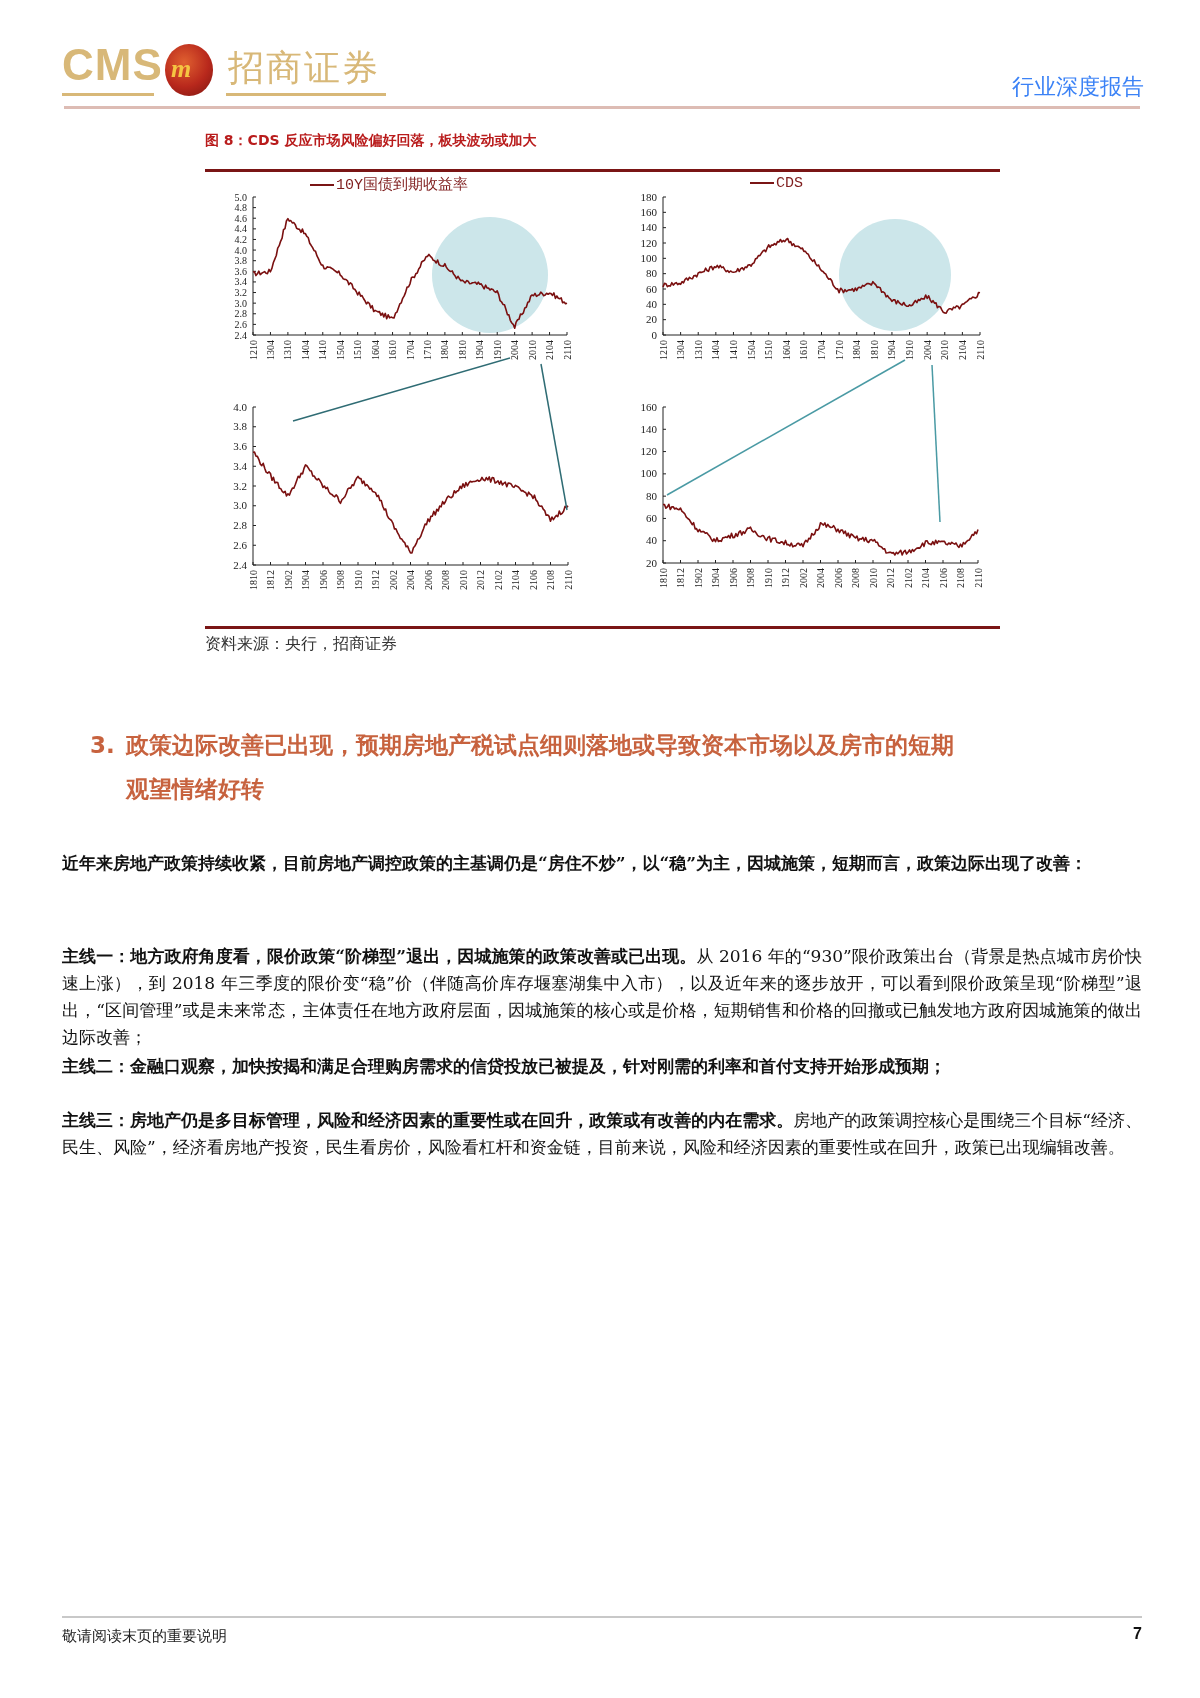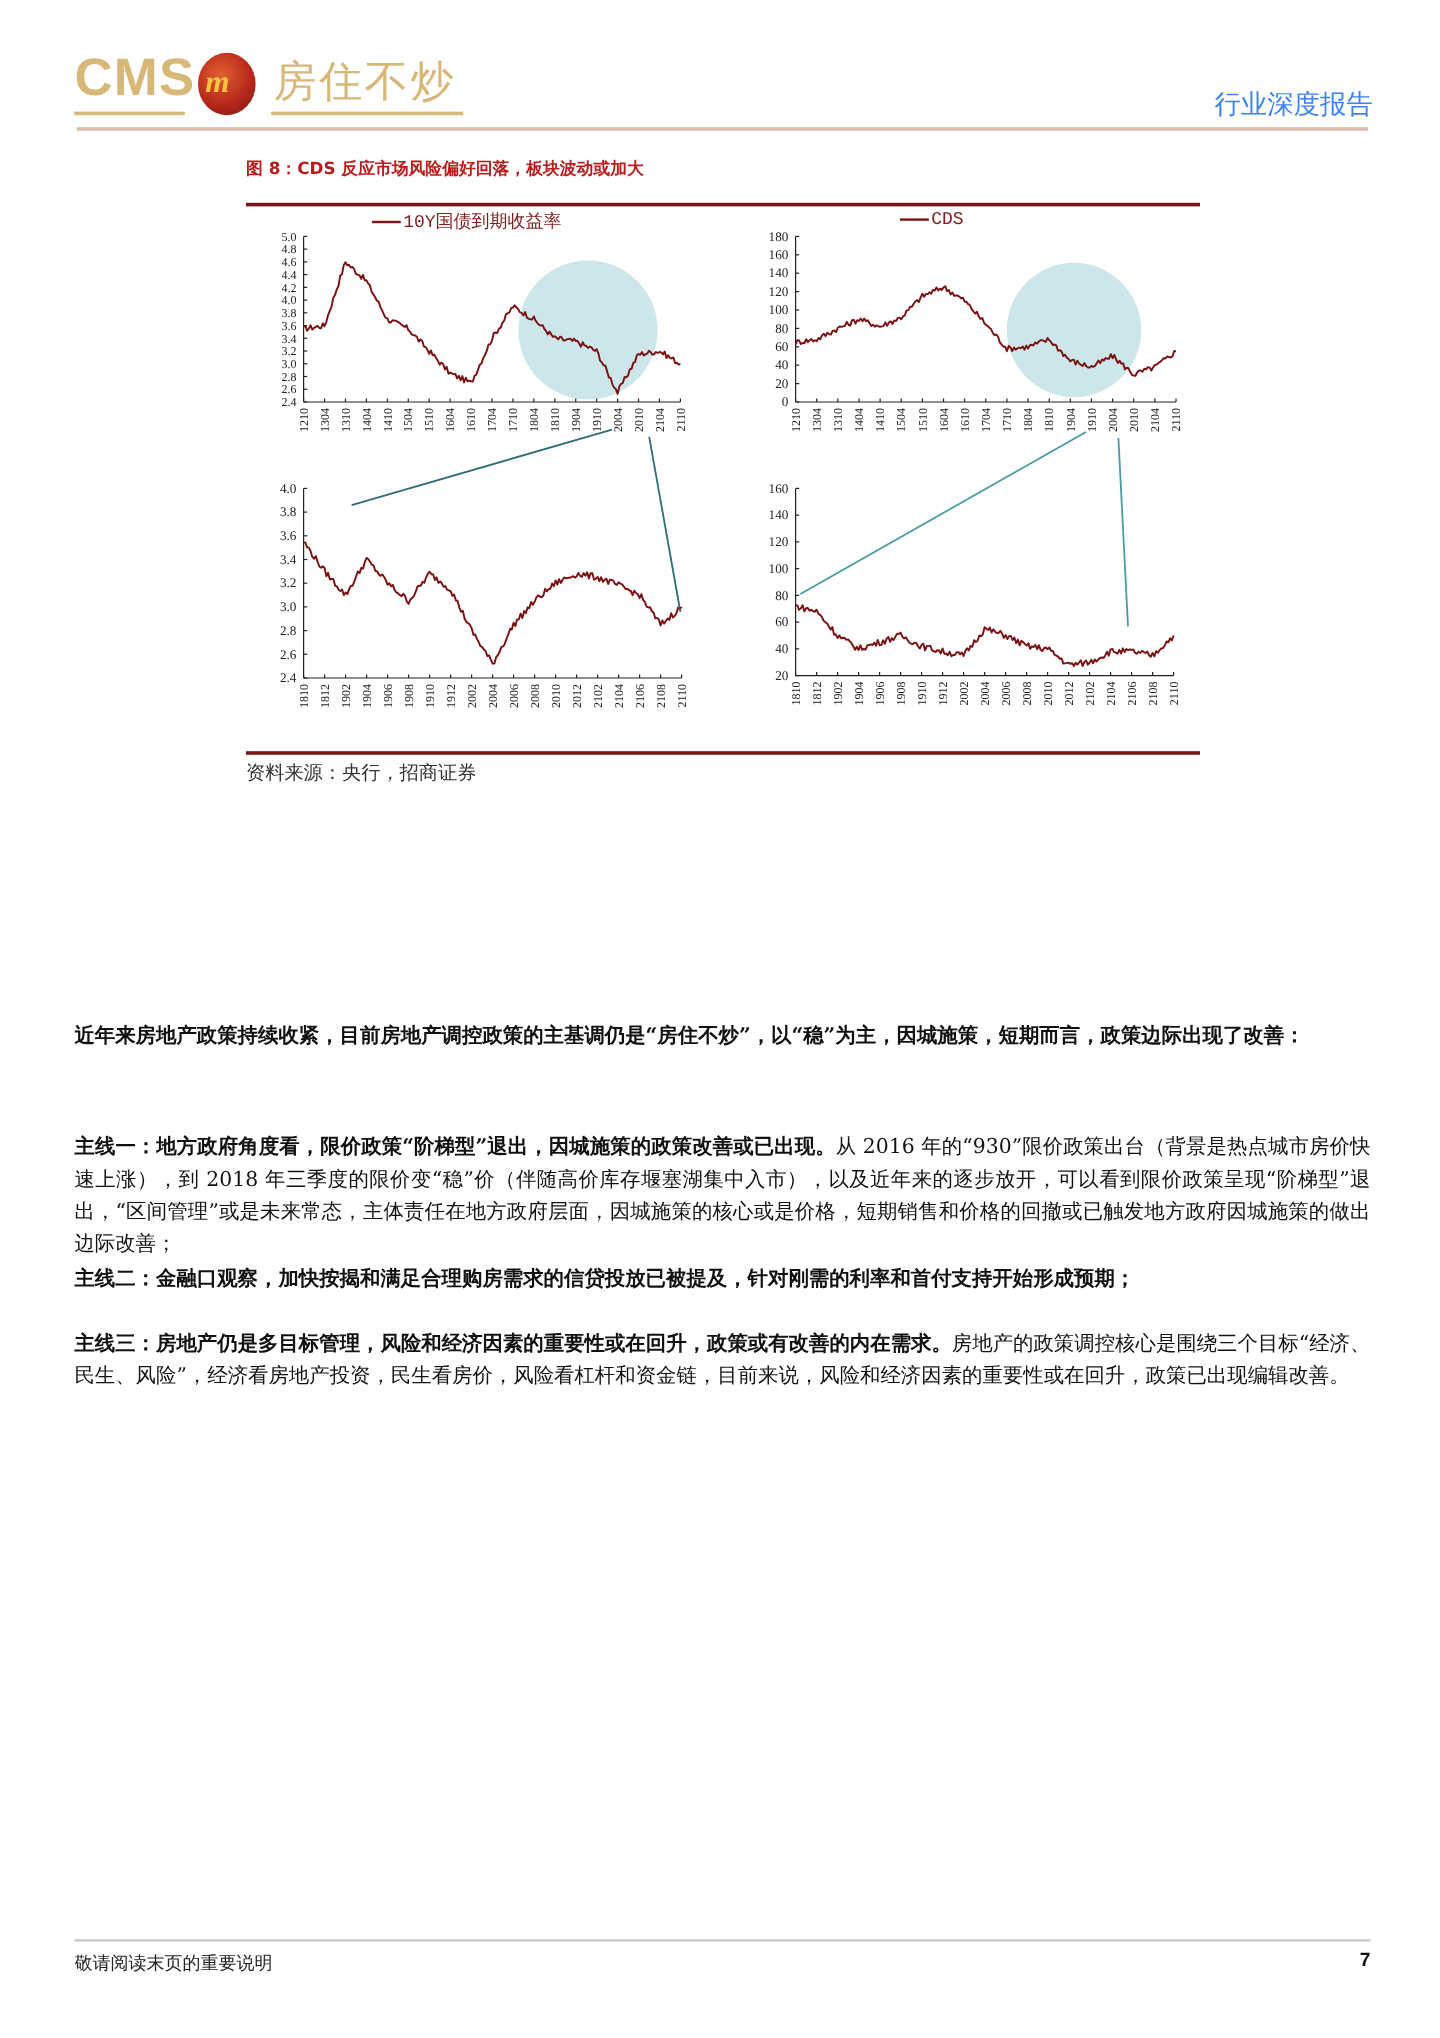--- a/index.html
+++ b/index.html
@@ -39,21 +39,21 @@
   .footer-note { left:62px; top:1627px; font-size:15px; color:#222; }
   .footer-page { right:58px; top:1625px; font-family:"Liberation Sans", sans-serif; font-weight:bold; font-size:16px; color:#111; }
 </style>
 </head>
 <body>
 
 <div class="abs logo-cms">CMS</div>
 <div class="abs logo-badge">
     <span>m</span>
   </div>
-<div class="abs logo-cn">房住不炒</div>
+<div class="abs logo-cn">招商证券</div>
 <div class="abs logo-under1"></div>
 <div class="abs logo-under2"></div>
 <div class="abs header-tag">行业深度报告</div>
 <div class="abs header-rule"></div>
 
 <div class="abs fig-title">图 8：CDS 反应市场风险偏好回落，板块波动或加大</div>
 <div class="abs fig-rule-top"></div>
 
 <div class="chart" style="left:205px; top:175px; width:400px; height:205px;">
   <div class="legend" style="left:105px; top:0px;"><span class="swatch"></span><span>10Y国债到期收益率</span></div>
@@ -329,20 +329,22 @@
   <line x1="293" y1="421" x2="510" y2="358" stroke="#2f6c74" stroke-width="1.5"></line>
   <line x1="541" y1="364" x2="567" y2="510" stroke="#2f6c74" stroke-width="1.5"></line>
   <line x1="667" y1="495" x2="905" y2="360" stroke="#4a9aa4" stroke-width="1.5"></line>
   <line x1="932" y1="365" x2="940" y2="522" stroke="#4a9aa4" stroke-width="1.5"></line>
 </svg>
 
 <div class="abs fig-rule-bottom"></div>
 <div class="abs fig-source">资料来源：央行，招商证券</div>
 
 <div class="abs section-head">
+  <div><span class="num">3.</span><span>政策边际改善已出现，预期房地产税试点细则落地或导致资本市场以及房市的短期</span></div>
+  <div class="l2">观望情绪好转</div>
 </div>
 
 <div class="para p1"><b>近年来房地产政策持续收紧，目前房地产调控政策的主基调仍是“房住不炒”，以“稳”为主，因城施策，短期而言，政策边际出现了改善：</b></div>
 <div class="para p2"><b>主线一：地方政府角度看，限价政策“阶梯型”退出，因城施策的政策改善或已出现。</b><span>从 2016 年的“930”限价政策出台（背景是热点城市房价快速上涨），到 2018 年三季度的限价变“稳”价（伴随高价库存堰塞湖集中入市），以及近年来的逐步放开，可以看到限价政策呈现“阶梯型”退出，“区间管理”或是未来常态，主体责任在地方政府层面，因城施策的核心或是价格，短期销售和价格的回撤或已触发地方政府因城施策的做出边际改善；</span></div>
 <div class="para p3"><b>主线二：金融口观察，加快按揭和满足合理购房需求的信贷投放已被提及，针对刚需的利率和首付支持开始形成预期；</b></div>
 <div class="para p4"><b>主线三：房地产仍是多目标管理，风险和经济因素的重要性或在回升，政策或有改善的内在需求。</b><span>房地产的政策调控核心是围绕三个目标“经济、民生、风险”，经济看房地产投资，民生看房价，风险看杠杆和资金链，目前来说，风险和经济因素的重要性或在回升，政策已出现编辑改善。</span></div>
 
 <div class="abs footer-rule"></div>
 <div class="abs footer-note">敬请阅读末页的重要说明</div>
 <div class="abs footer-page">7</div>

